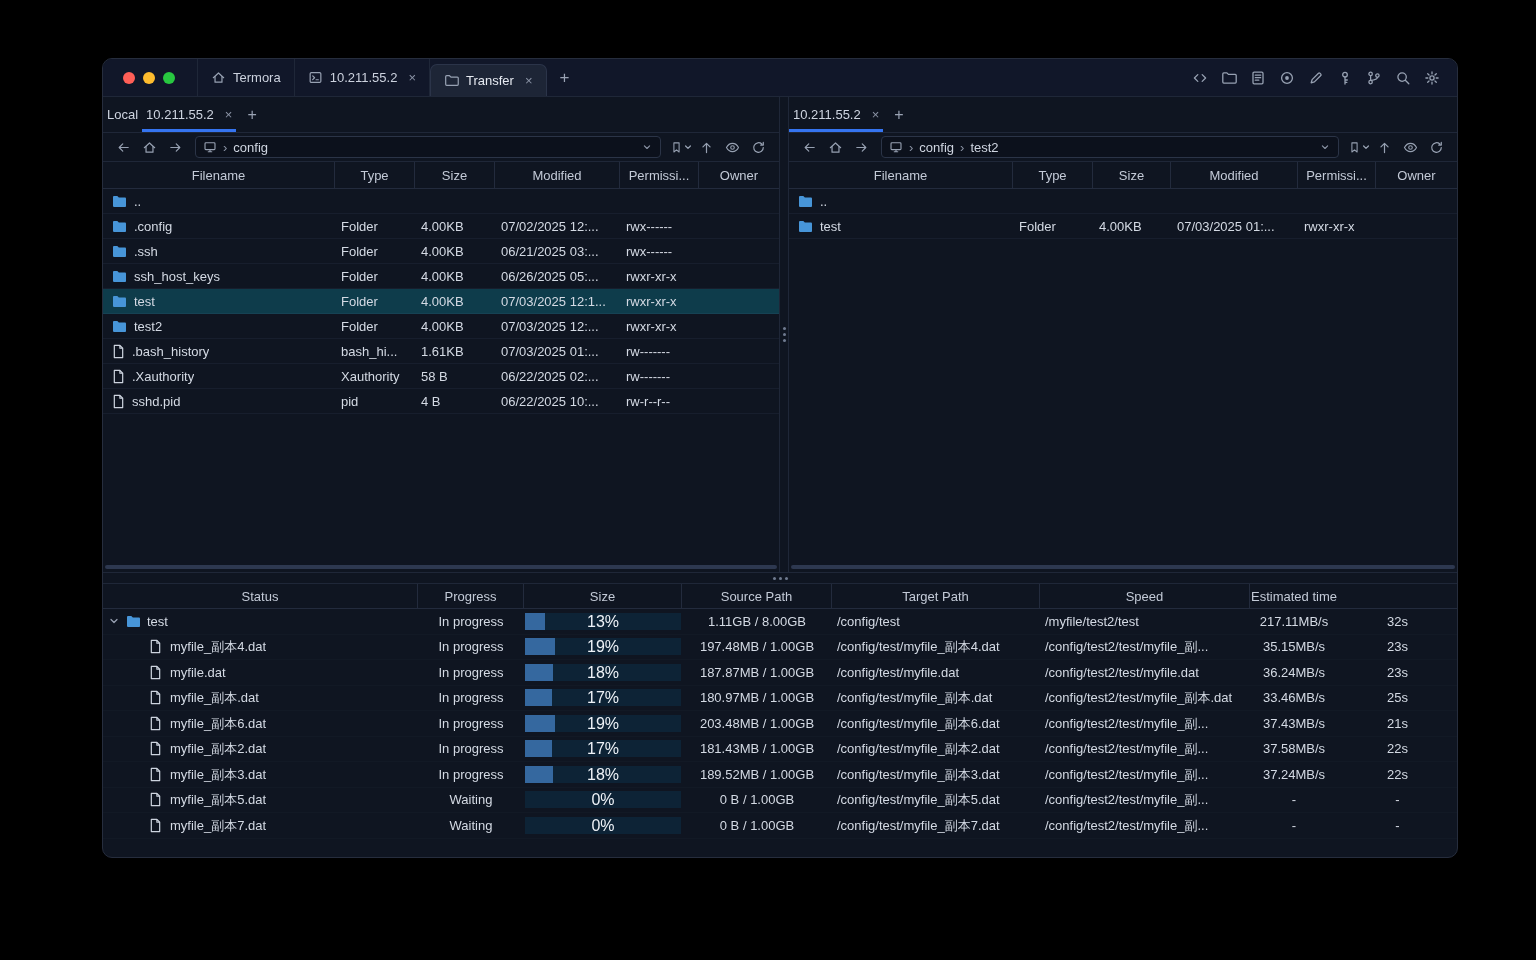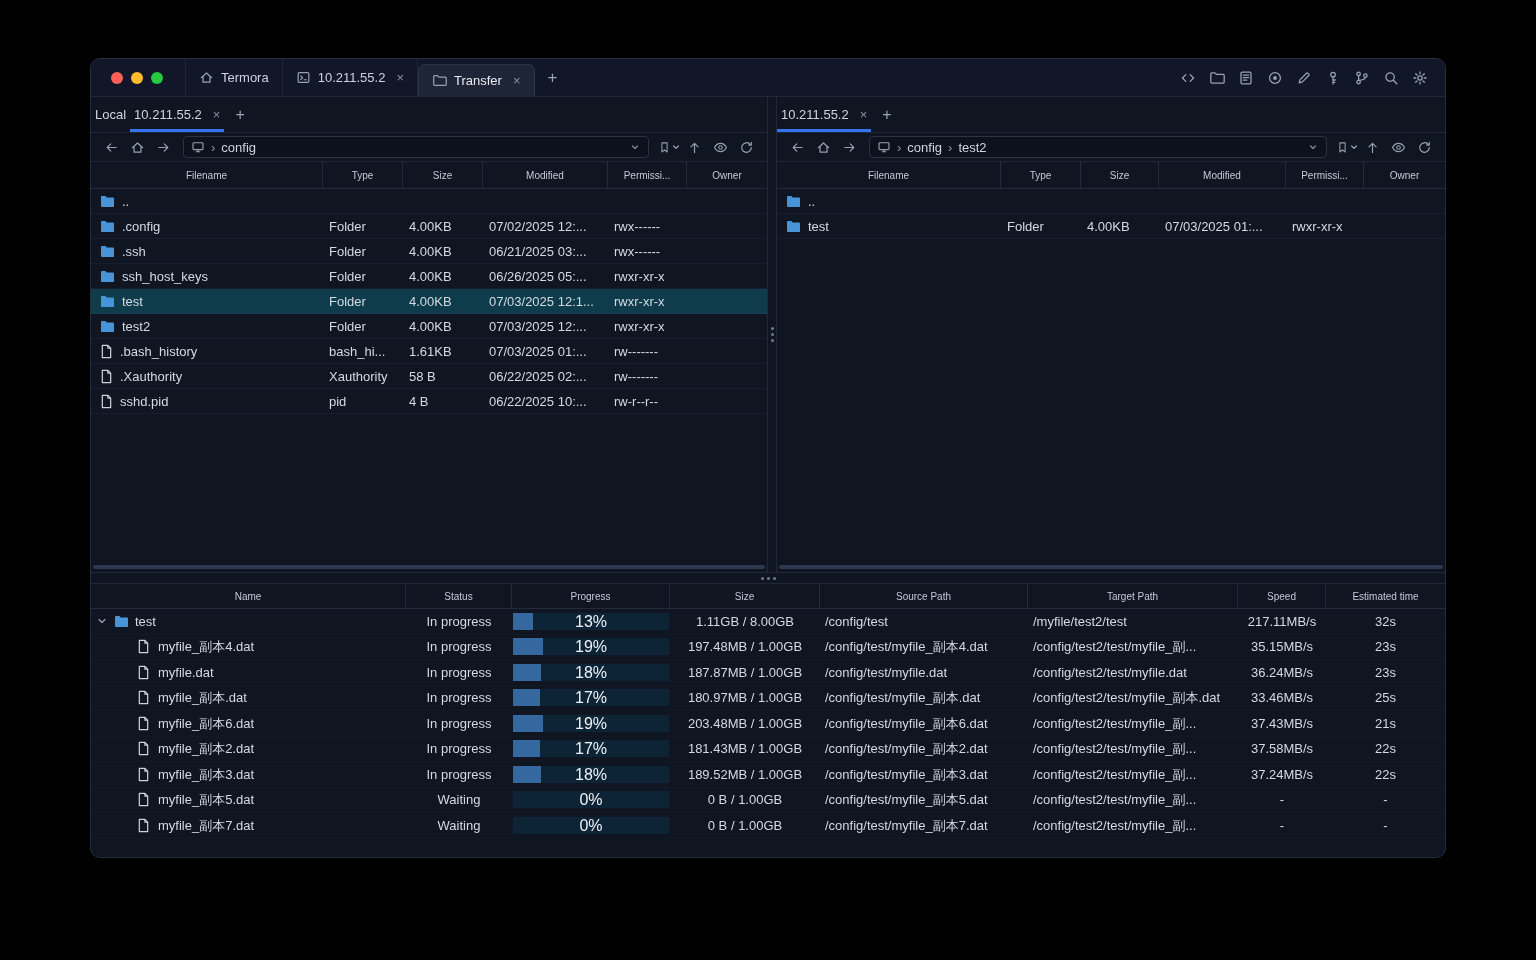--- a/index.html
+++ b/index.html
@@ -1,19 +1,19 @@
 <!DOCTYPE html>
 <html style="--accent: #3574f0; --pfill: #35689f; --ptrack: #0d2336; --sel: #0e3c4b; --traffic-red: #ff5f57; --traffic-yellow: #febc2e; --traffic-green: #28c840;"><head>
 <meta charset="utf-8">
 <style>
   * { margin:0; padding:0; box-sizing:border-box; }
   html,body { width:1536px; height:960px; background:#000; overflow:hidden; }
   body { font-family:"Liberation Sans","DejaVu Sans",sans-serif; font-size:13px; color:#d7dce6; }
 
-  .window { position:absolute; left:90px; top:58px; width:1356px; height:800px;
+  .window { position:absolute; left:102px; top:58px; width:1356px; height:800px;
     background:#0f1521; border:1px solid #262d3d; border-radius:10px; overflow:hidden;
     box-shadow:0 25px 70px rgba(0,0,0,.85); display:flex; flex-direction:column; }
 
   
   .titlebar { height:38px; flex:none; display:flex; align-items:stretch; background:#111729; border-bottom:1px solid #1f2738; }
   .traffic { display:flex; align-items:center; gap:8px; padding:0 22px 0 20px; }
   .tl { width:12px; height:12px; border-radius:50%; display:inline-block; }
   .tl.red { background:var(--traffic-red,#ff5f57); }
   .tl.yellow { background:var(--traffic-yellow,#febc2e); }
   .tl.green { background:var(--traffic-green,#28c840); }
@@ -44,21 +44,21 @@
   .nb { width:23px; height:22px; display:flex; align-items:center; justify-content:center; color:#96a0b1; border-radius:4px; flex:none; }
   .crumbbox { flex:1; min-width:0; height:22px; margin:0 5px; border:1px solid #2b3447; border-radius:4px;
     background:#0c111c; display:flex; align-items:center; gap:6px; padding:0 7px; color:#cfd5e0; }
   .crumbbox .sep { color:#8b94a6; font-size:13px; }
   .crumbbox .crumb { white-space:nowrap; }
   .boxchev { margin-left:auto; display:flex; color:#8b94a6; }
   .bmgroup { display:flex; align-items:center; gap:1px; }
 
   
   .thead { display:grid; height:27px; flex:none; border-bottom:1px solid #232b3d; }
-  .hc { display:flex; align-items:center; justify-content:center; font-size:10px; color:#c3cad7;
+  .hc { display:flex; align-items:center; justify-content:center; font-size:13px; color:#c3cad7;
     border-right:1px solid #232b3d; overflow:hidden; white-space:nowrap; }
   .hc:last-child { border-right:none; }
   #left-pane .thead, #left-pane .frow { grid-template-columns:232px 80px 80px 125px 79px minmax(0,1fr); }
   #right-pane .thead, #right-pane .frow { grid-template-columns:224px 80px 78px 127px 78px minmax(0,1fr); }
   .tbody { flex:1; min-height:0; overflow:hidden; }
   .frow { display:grid; height:25px; align-items:center; border-bottom:1px solid rgba(125,145,185,0.08); }
   .frow.selected { background:var(--sel,#0e3c4b); }
   .fcell { padding:0 6px; line-height:25px; white-space:nowrap; overflow:hidden; color:#d4dae4; }
   .name-cell { display:flex; align-items:center; gap:7px; padding-left:9px; }
   .name-cell .lbl { white-space:nowrap; overflow:hidden; text-overflow:ellipsis; }
@@ -521,21 +521,20 @@
       <div class="hscroll"></div>
     </section>
   </div>
 
   <div class="hdivider">
       <span class="dots-h"></span>
     </div>
 
   <section class="transfer">
     <div class="thead">
-      <span class="hc">Name</span>
       <span class="hc">Status</span>
       <span class="hc">Progress</span>
       <span class="hc">Size</span>
       <span class="hc">Source Path</span>
       <span class="hc">Target Path</span>
       <span class="hc">Speed</span>
       <span class="hc">Estimated time</span>
     </div>
     <div class="tbody" id="transfer-rows">
         <div class="trow">

